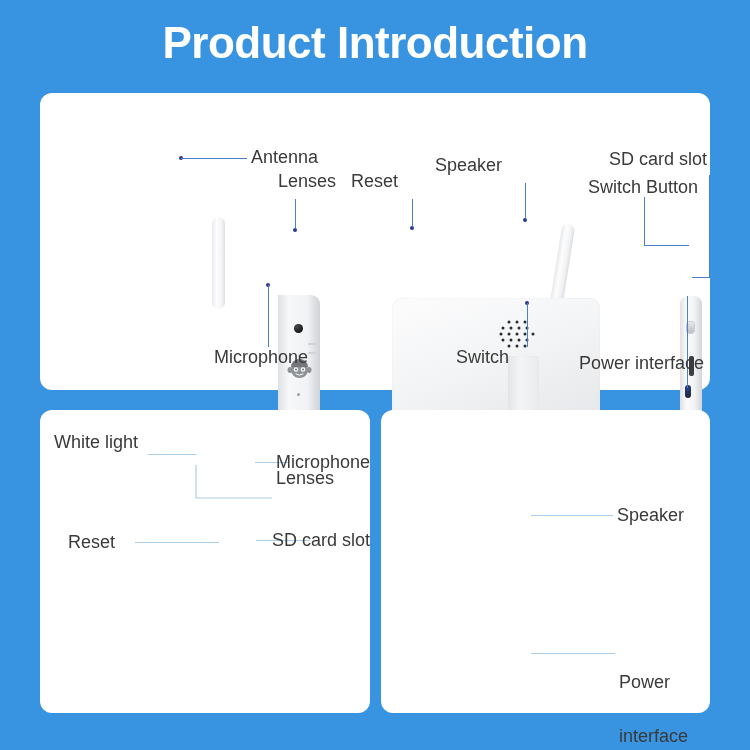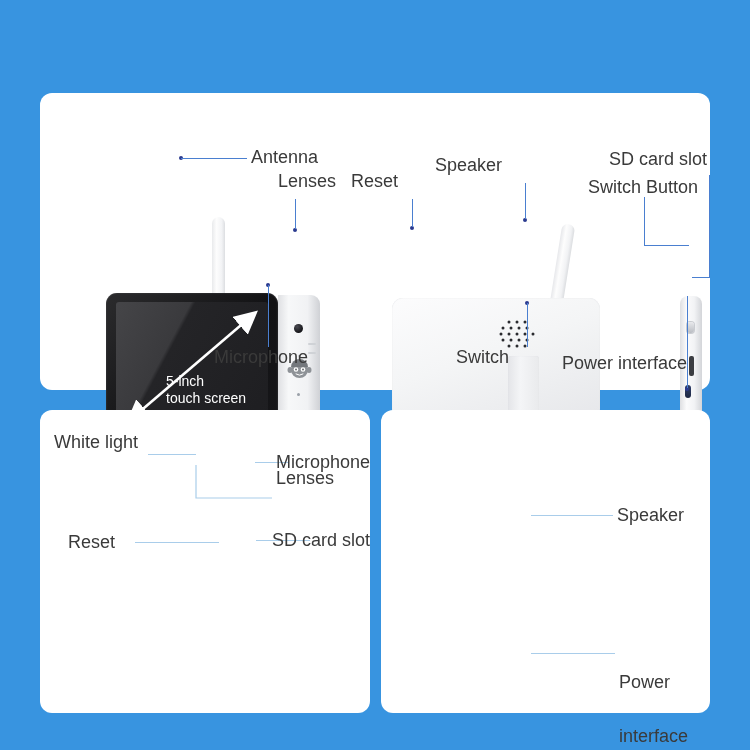--- a/index.html
+++ b/index.html
@@ -129,45 +129,27 @@
   #power-side{
     position:absolute;left:5px;top:89px;width:6px;height:13px;border-radius:3px;
     background:linear-gradient(180deg,#2f3f6b,#1c2742);
   }
 </style>
 </head>
 <body>
 
 <div class="page">
 
+  <div class="title">Product Introduction</div>
 
   <div class="panel" id="panel-top">
 
     <div id="antenna-front"></div>
 
     <div id="monitor-front">
-      <div id="screen-bezel">
-        <div id="screen-glass"></div>
-
-        <svg style="left:10px;top:9px;" width="152" height="130" viewBox="0 0 152 130">
-          <defs>
-            <marker id="ahead" markerWidth="9" markerHeight="9" refX="7" refY="4.5" orient="auto">
-              <path d="M0,0 L9,4.5 L0,9 z" fill="#ffffff"></path>
-            </marker>
-            <marker id="atail" markerWidth="9" markerHeight="9" refX="2" refY="4.5" orient="auto">
-              <path d="M9,0 L0,4.5 L9,9 z" fill="#ffffff"></path>
-            </marker>
-          </defs>
-          <line x1="14" y1="118" x2="138" y2="12" stroke="#ffffff" stroke-width="2.6" marker-end="url(#ahead)" marker-start="url(#atail)"></line>
-        </svg>
-        <div id="screen-text">
-          <div>5-inch</div>
-          <div>touch screen</div>
-        </div>
-      </div>
 
       <div id="side-panel-front">
         <div id="lens-front-mon"></div>
         <div class="microline" style="left:30px;top:48px;width:8px;"></div>
         <div class="microline" style="left:30px;top:57px;width:8px;"></div>
         <svg id="robot-face" viewBox="0 0 50 52">
           <line x1="25" y1="1" x2="25" y2="9" stroke="#8e9297" stroke-width="2"></line>
           <circle cx="25" cy="2" r="2.2" fill="#8e9297"></circle>
           <ellipse cx="25" cy="30" rx="17" ry="16" fill="#8e9297"></ellipse>
           <path d="M8 24 A17 16 0 0 1 42 24 Z" fill="#74787d"></path>
@@ -245,21 +227,21 @@
     <div class="ln v" style="left:604px;top:104px;height:48px;"></div>
     <div class="ln h" style="left:604px;top:152px;width:45px;"></div>
     <div class="lbl" style="left:548px;top:86px;">Switch Button</div>
 
     <div class="ln v" style="left:669px;top:82px;height:102px;"></div>
     <div class="ln h" style="left:652px;top:184px;width:18px;"></div>
     <div class="lbl" style="left:569px;top:58px;">SD card slot</div>
 
     <div class="dot" style="left:645px;top:294px;"></div>
     <div class="ln v" style="left:647px;top:203px;height:92px;"></div>
-    <div class="lbl" style="left:522px;top:262px;">Power interface</div>
+    <div class="lbl" style="left:539px;top:262px;">Power interface</div>
   </div>
 
   <div class="panel" id="panel-bl">
 
     <div class="ln h lt" style="left:108px;top:44px;width:48px;"></div>
     <div class="lbl" style="left:14px;top:24px;">White light</div>
 
     <div class="ln h lt" style="left:215px;top:52px;width:34px;"></div>
     <div class="lbl" style="left:236px;top:44px;">Microphone</div>
 

